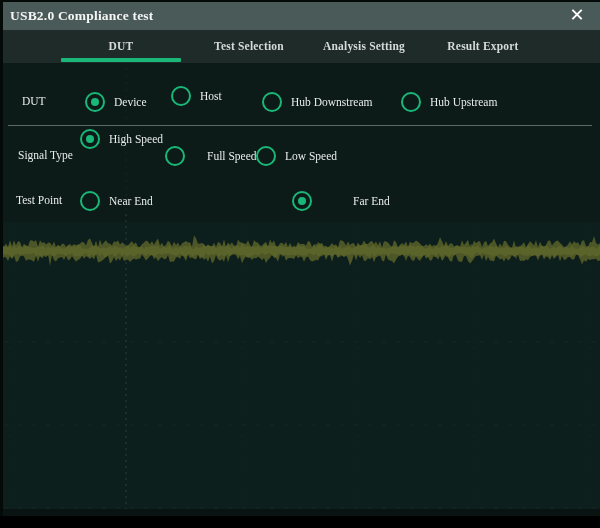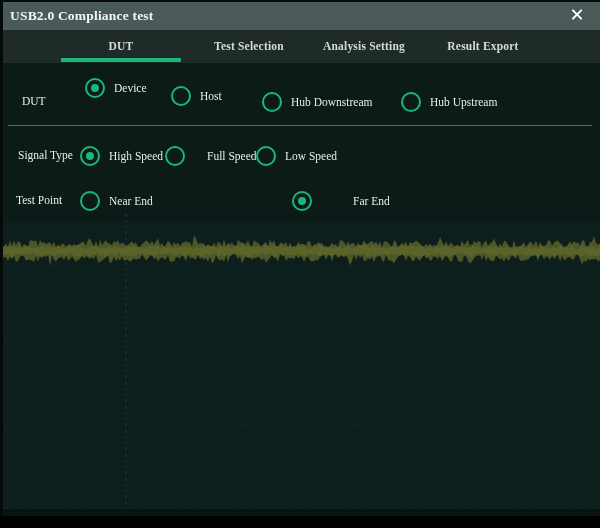--- a/index.html
+++ b/index.html
@@ -73,41 +73,41 @@
 
   <div class="tabbar">
       <div class="tab" style="left: 57px;"><span>DUT</span><div class="tab-underline"></div></div>
       <div class="tab" style="left: 185px;"><span>Test Selection</span></div>
       <div class="tab" style="left: 300px;"><span>Analysis Setting</span></div>
       <div class="tab" style="left: 419px;"><span>Result Export</span></div>
     </div>
 
   <div class="form">
       <div class="row-label" style="left: 19px; top: 32px;">DUT</div>
-      <div class="radio-option" style="left: 82px; top: 15px;">
+      <div class="radio-option" style="left: 82px; top: 29px;">
         <span class="radio-circle">
           <span class="radio-dot"></span>
         </span>
         <span class="radio-label">Device</span>
       </div>
       <div class="radio-option" style="left: 168px; top: 23px;">
         <span class="radio-circle"></span>
         <span class="radio-label">Host</span>
       </div>
       <div class="radio-option" style="left: 259px; top: 29px;">
         <span class="radio-circle"></span>
         <span class="radio-label">Hub Downstream</span>
       </div>
       <div class="radio-option" style="left: 398px; top: 29px;">
         <span class="radio-circle"></span>
         <span class="radio-label">Hub Upstream</span>
       </div>
       <div class="divider" style="top: 62px;"></div>
       <div class="row-label" style="left: 15px; top: 86px;">Signal Type</div>
-      <div class="radio-option" style="left: 77px; top: 83px;">
+      <div class="radio-option" style="left: 77px; top: 66px;">
         <span class="radio-circle">
           <span class="radio-dot"></span>
         </span>
         <span class="radio-label">High Speed</span>
       </div>
       <div class="radio-option" style="left: 162px; top: 83px; gap: 13px;">
         <span class="radio-circle"></span>
         <span class="radio-label">Full Speed</span>
       </div>
       <div class="radio-option" style="left: 245px; top: 83px; padding-left: 8px;">

